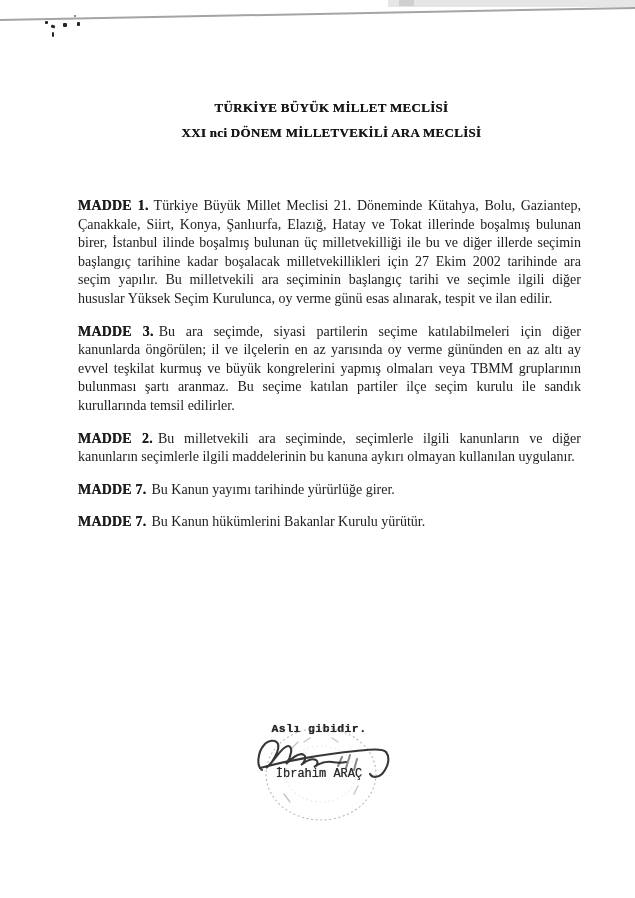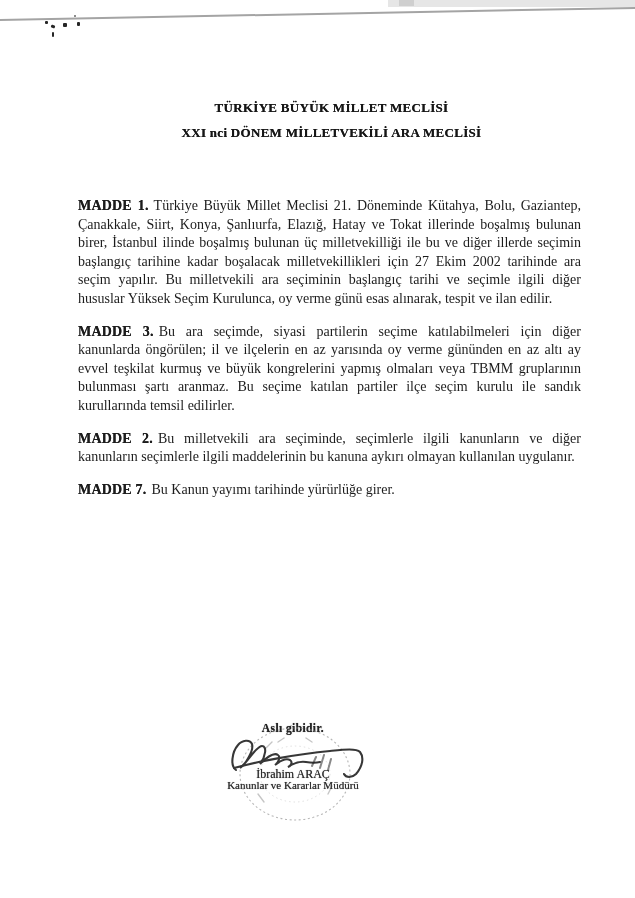--- a/index.html
+++ b/index.html
@@ -80,22 +80,22 @@
   .article .label {
     font-weight: 700;
     padding-right: 5px;
     letter-spacing: .2px;
     text-shadow: 0 0 .4px #333;
   }
 
   
   .signature-block {
     position: absolute;
-    top: 710px; left: 68px;
-    width: 507px; height: 160px;
+    top: 710px; left: 94px;
+    width: 507px; height: 160px; font-family: Liberation Mono, monospace;
   }
   .certification {
     position: absolute;
     top: 12px; left: 145px;
     width: 160px;
     text-align: center;
     font-size: 11.5px;
     font-weight: 700;
     color: #242424;
     letter-spacing: .4px;
@@ -148,20 +148,21 @@
   <header class="title-block">
     <div>TÜRKİYE BÜYÜK MİLLET MECLİSİ</div>
     <div>XXI nci DÖNEM MİLLETVEKİLİ ARA MECLİSİ</div>
   </header>
 
   <main class="articles">
     <p class="article"><b class="label">MADDE 1.</b><span>Türkiye Büyük Millet Meclisi 21. Döneminde Kütahya, Bolu, Gaziantep, Çanakkale, Siirt, Konya, Şanlıurfa, Elazığ, Hatay ve Tokat illerinde boşalmış bulunan birer, İstanbul ilinde boşalmış bulunan üç milletvekilliği ile bu ve diğer illerde seçimin başlangıç tarihine kadar boşalacak milletvekillikleri için 27 Ekim 2002 tarihinde ara seçim yapılır. Bu milletvekili ara seçiminin başlangıç tarihi ve seçimle ilgili diğer hususlar Yüksek Seçim Kurulunca, oy verme günü esas alınarak, tespit ve ilan edilir.</span></p>
     <p class="article"><b class="label">MADDE 3.</b><span>Bu ara seçimde, siyasi partilerin seçime katılabilmeleri için diğer kanunlarda öngörülen; il ve ilçelerin en az yarısında oy verme gününden en az altı ay evvel teşkilat kurmuş ve büyük kongrelerini yapmış olmaları veya TBMM gruplarının bulunması şartı aranmaz. Bu seçime katılan partiler ilçe seçim kurulu ile sandık kurullarında temsil edilirler.</span></p>
     <p class="article"><b class="label">MADDE 2.</b><span>Bu milletvekili ara seçiminde, seçimlerle ilgili kanunların ve diğer kanunların seçimlerle ilgili maddelerinin bu kanuna aykırı olmayan kullanılan uygulanır.</span></p>
     <p class="article"><b class="label">MADDE 7.</b><span>Bu Kanun yayımı tarihinde yürürlüğe girer.</span></p>
+    <p class="article"><b class="label">MADDE 7.</b><span>Bu Kanun hükümlerini Bakanlar Kurulu yürütür.</span></p>
   </main>
 
   <div class="signature-block">
 
     <div class="certification">Aslı gibidir.</div>
 
     <svg class="stamp-svg" width="120" height="104" viewBox="0 0 120 104">
       <ellipse cx="59" cy="50" rx="55" ry="46" fill="none" stroke="#9e9e9e" stroke-width="1.1" stroke-dasharray="2 2.6" opacity="0.75"></ellipse>
       <ellipse cx="59" cy="50" rx="35" ry="28" fill="none" stroke="#b5b5b5" stroke-width="0.9" stroke-dasharray="1.5 3" opacity="0.45"></ellipse>
 
@@ -185,16 +186,15 @@
                  C 22,26 30,10 36,10 C 41,10 40,20 34,28
                  C 40,22 48,16 52,19 C 55,21 52,27 49,29
                  C 54,25 60,22 64,24 C 67,26 65,30 62,31
                  C 68,27 74,25 80,26 C 86,27 90,27 94,26"></path>
         <path d="M 8,32 C 30,26 70,18 104,15 C 118,13.5 130,12 134,16
                  C 138,21 137,30 130,38 C 126,42 120,42 118,38"></path>
       </g>
     </svg>
 
     <div class="sig-name">İbrahim ARAÇ</div>
-    <div class="sig-title">Kanunlar ve Kararlar Müdürü</div>
   </div>
 
 </div>
 
 </body></html>

